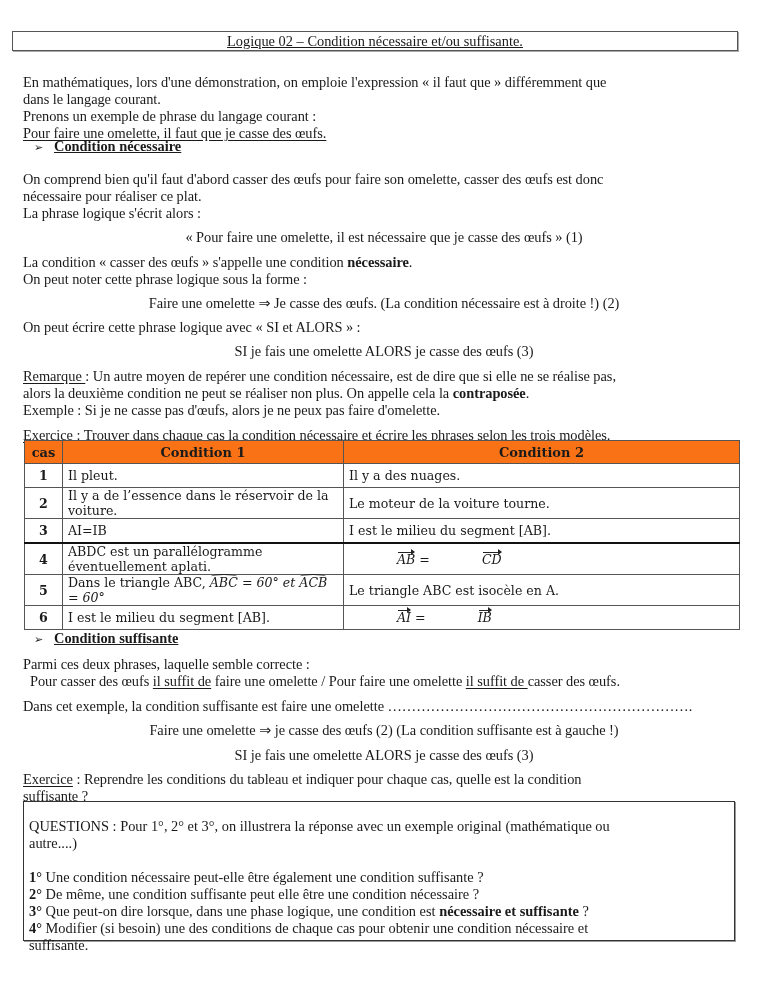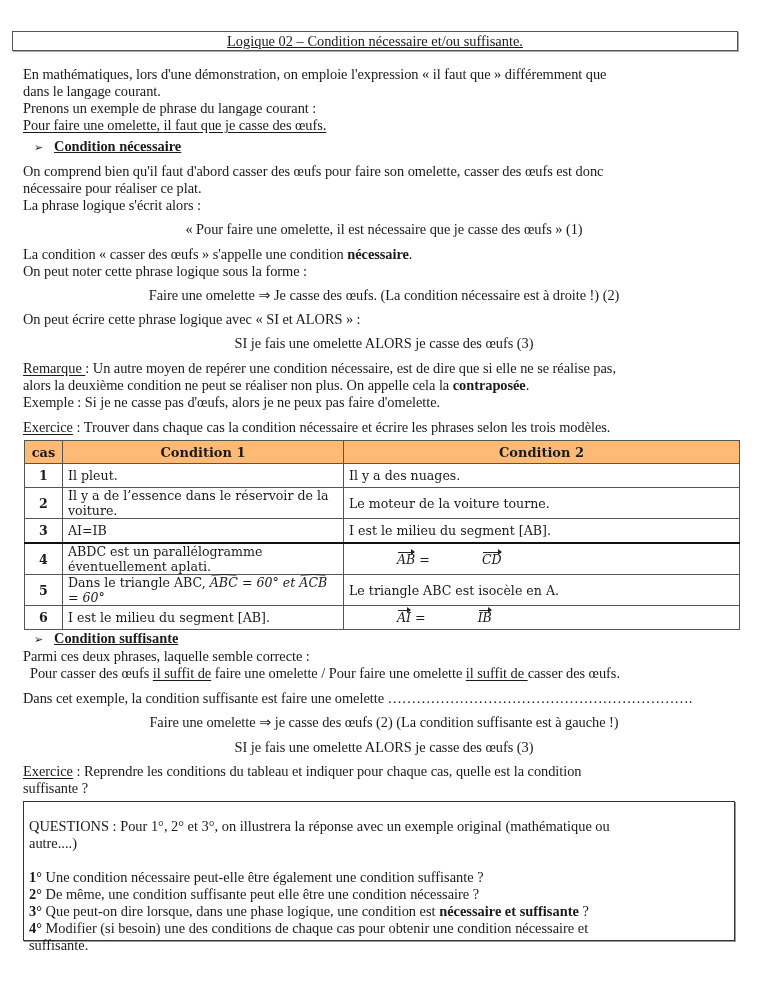--- a/index.html
+++ b/index.html
@@ -4,21 +4,21 @@
 <style>
   html, body { margin: 0; padding: 0; background: #ffffff; }
   body {
     width: 768px; height: 994px; position: relative; overflow: hidden;
     font-family: "DejaVu Serif", "Liberation Serif", serif;
     color: #1a1a1a;
     font-size: 13.2px;
   }
   .page { position: absolute; left: 0; top: 0; width: 768px; height: 994px; }
   .abs { position: absolute; white-space: nowrap; }
-  .text { font-family: "Liberation Serif", serif; font-size: 14.4px; line-height: 18px; letter-spacing: -0.05px; }
+  .text { font-family: "Liberation Serif", serif; font-size: 14.4px; line-height: 18px; letter-spacing: -0.05px; margin-top: 8px; }
   .title-box {
     position: absolute; left: 12px; top: 31px; width: 724px; height: 18px;
     border: 1px solid #555; box-shadow: 1px 1px 0 #aaa;
     text-align: center; line-height: 18px;
     font-family: "Liberation Serif", serif; font-size: 14.4px;
   }
   .title-box span { text-decoration: underline; }
   u { text-decoration: underline; text-underline-offset: 2px; }
   b { font-weight: bold; }
   .center { position: absolute; left: 0; width: 768px; text-align: center; }
@@ -27,21 +27,21 @@
   .section-head .lbl { text-decoration: underline; font-weight: bold; }
 
   table.cases {
     position: absolute; left: 24px; top: 440px; width: 716px;
     border-collapse: collapse;
     font-family: "DejaVu Serif", serif; font-size: 12.6px;
   }
   table.cases th, table.cases td {
     border: 1.5px solid #555; height: 23px; padding: 0 5px; text-align: left;
   }
-  table.cases th { background: #fdba74; font-weight: bold; text-align: center; height: 22px; font-size: 13px; }
+  table.cases th { background: #f97316; font-weight: bold; text-align: center; height: 22px; font-size: 13px; }
   table.cases td.num { text-align: center; font-weight: bold; width: 37px; padding: 0; }
   table.cases td.c1 { width: 270px; }
   table.cases tr.thick td { border-top: 2.5px solid #111; }
   .math { font-family: "DejaVu Serif", serif; font-style: italic; }
   .arrowover { position: relative; display: inline-block; margin-left: 48px; }
   .arrowover::before {
     content: ""; position: absolute; left: 1px; right: 1px; top: 0px; border-top: 1px solid #222;
   }
   .arrowover::after {
     content: ""; position: absolute; right: 0px; top: -3px; width: 0; height: 0;

